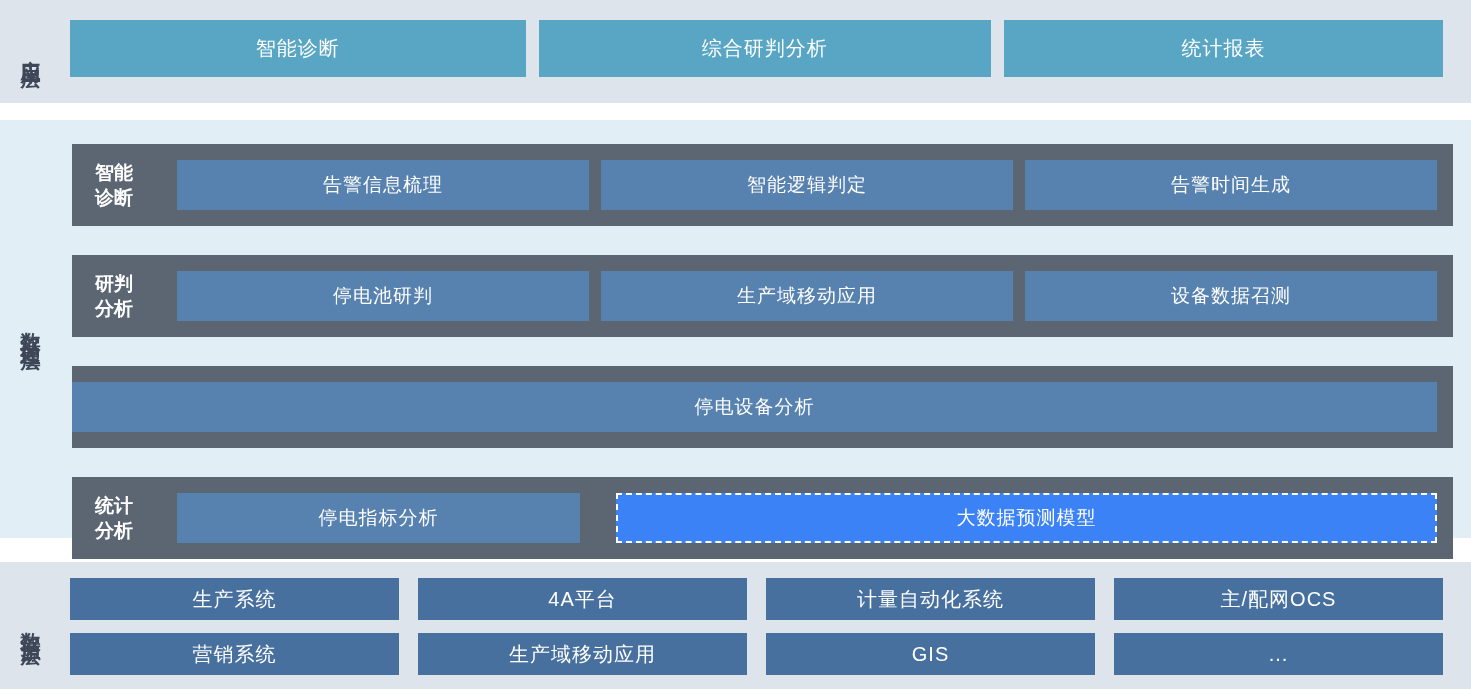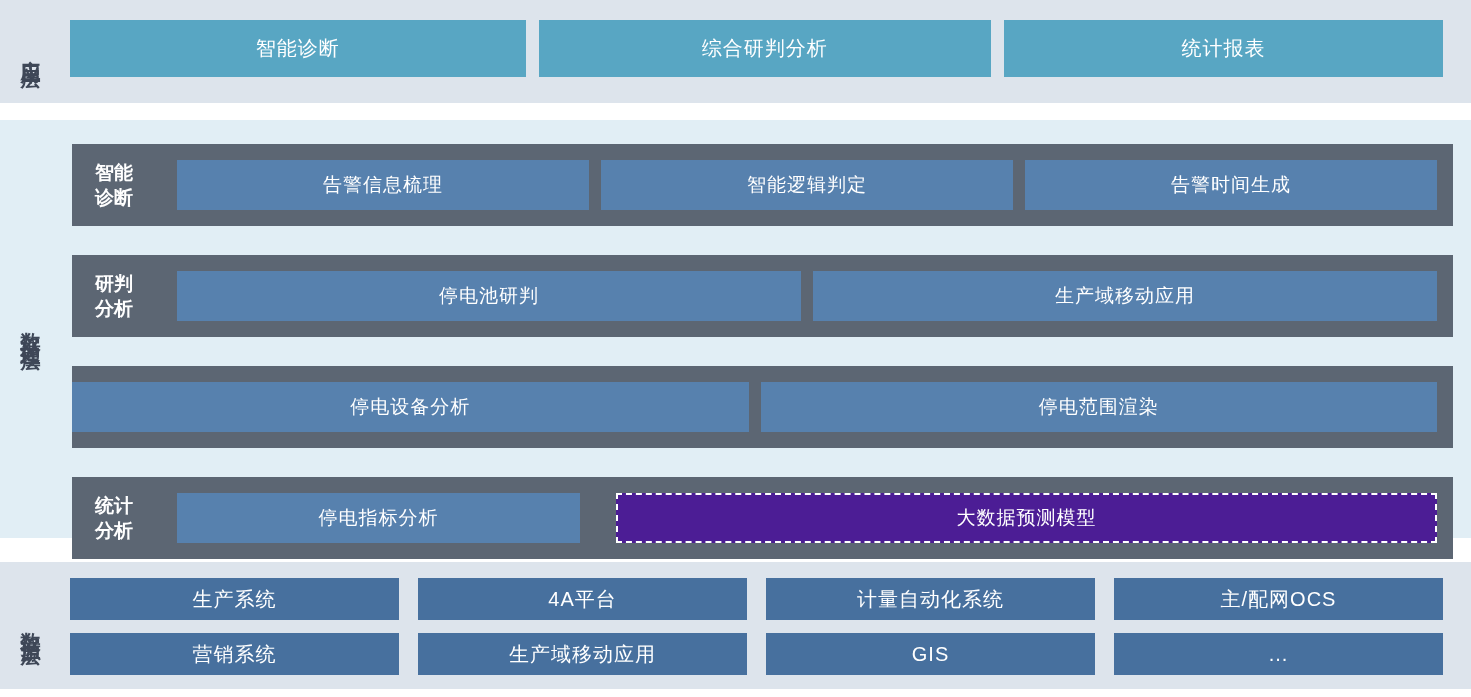--- a/index.html
+++ b/index.html
@@ -80,21 +80,21 @@
   .p-box {
     flex: 412 0 0;
     background: #5781ae;
     color: #ffffff;
     display: flex; align-items: center; justify-content: center;
     font-size: 19px;
     letter-spacing: 1px;
   }
   .p-box.dashed {
     flex: 836 0 0;
-    background: #4c1d95;
+    background: #3b82f6;
     border: 2px dashed #ffffff;
     margin-left: 24px;
   }
 
   
   .src-rows {
     position: absolute;
     left: 70px; right: 28px; top: 16px;
     display: flex; flex-direction: column; gap: 13px;
   }
@@ -135,27 +135,27 @@
         <div class="p-box">告警时间生成</div>
       </div>
     </div>
 
     <div class="proc-row">
       <div class="proc-row-title">研判
 分析</div>
       <div class="proc-row-boxes">
         <div class="p-box">停电池研判</div>
         <div class="p-box">生产域移动应用</div>
+        <div class="p-box">设备数据召测</div>
       </div>
     </div>
 
     <div class="proc-row">
       <div class="proc-row-boxes">
         <div class="p-box">停电设备分析</div>
-        <div class="p-box">停电范围渲染</div>
       </div>
     </div>
 
     <div class="proc-row">
       <div class="proc-row-title">统计
 分析</div>
       <div class="proc-row-boxes">
         <div class="p-box">停电指标分析</div>
         <div class="p-box dashed">大数据预测模型</div>
       </div>

